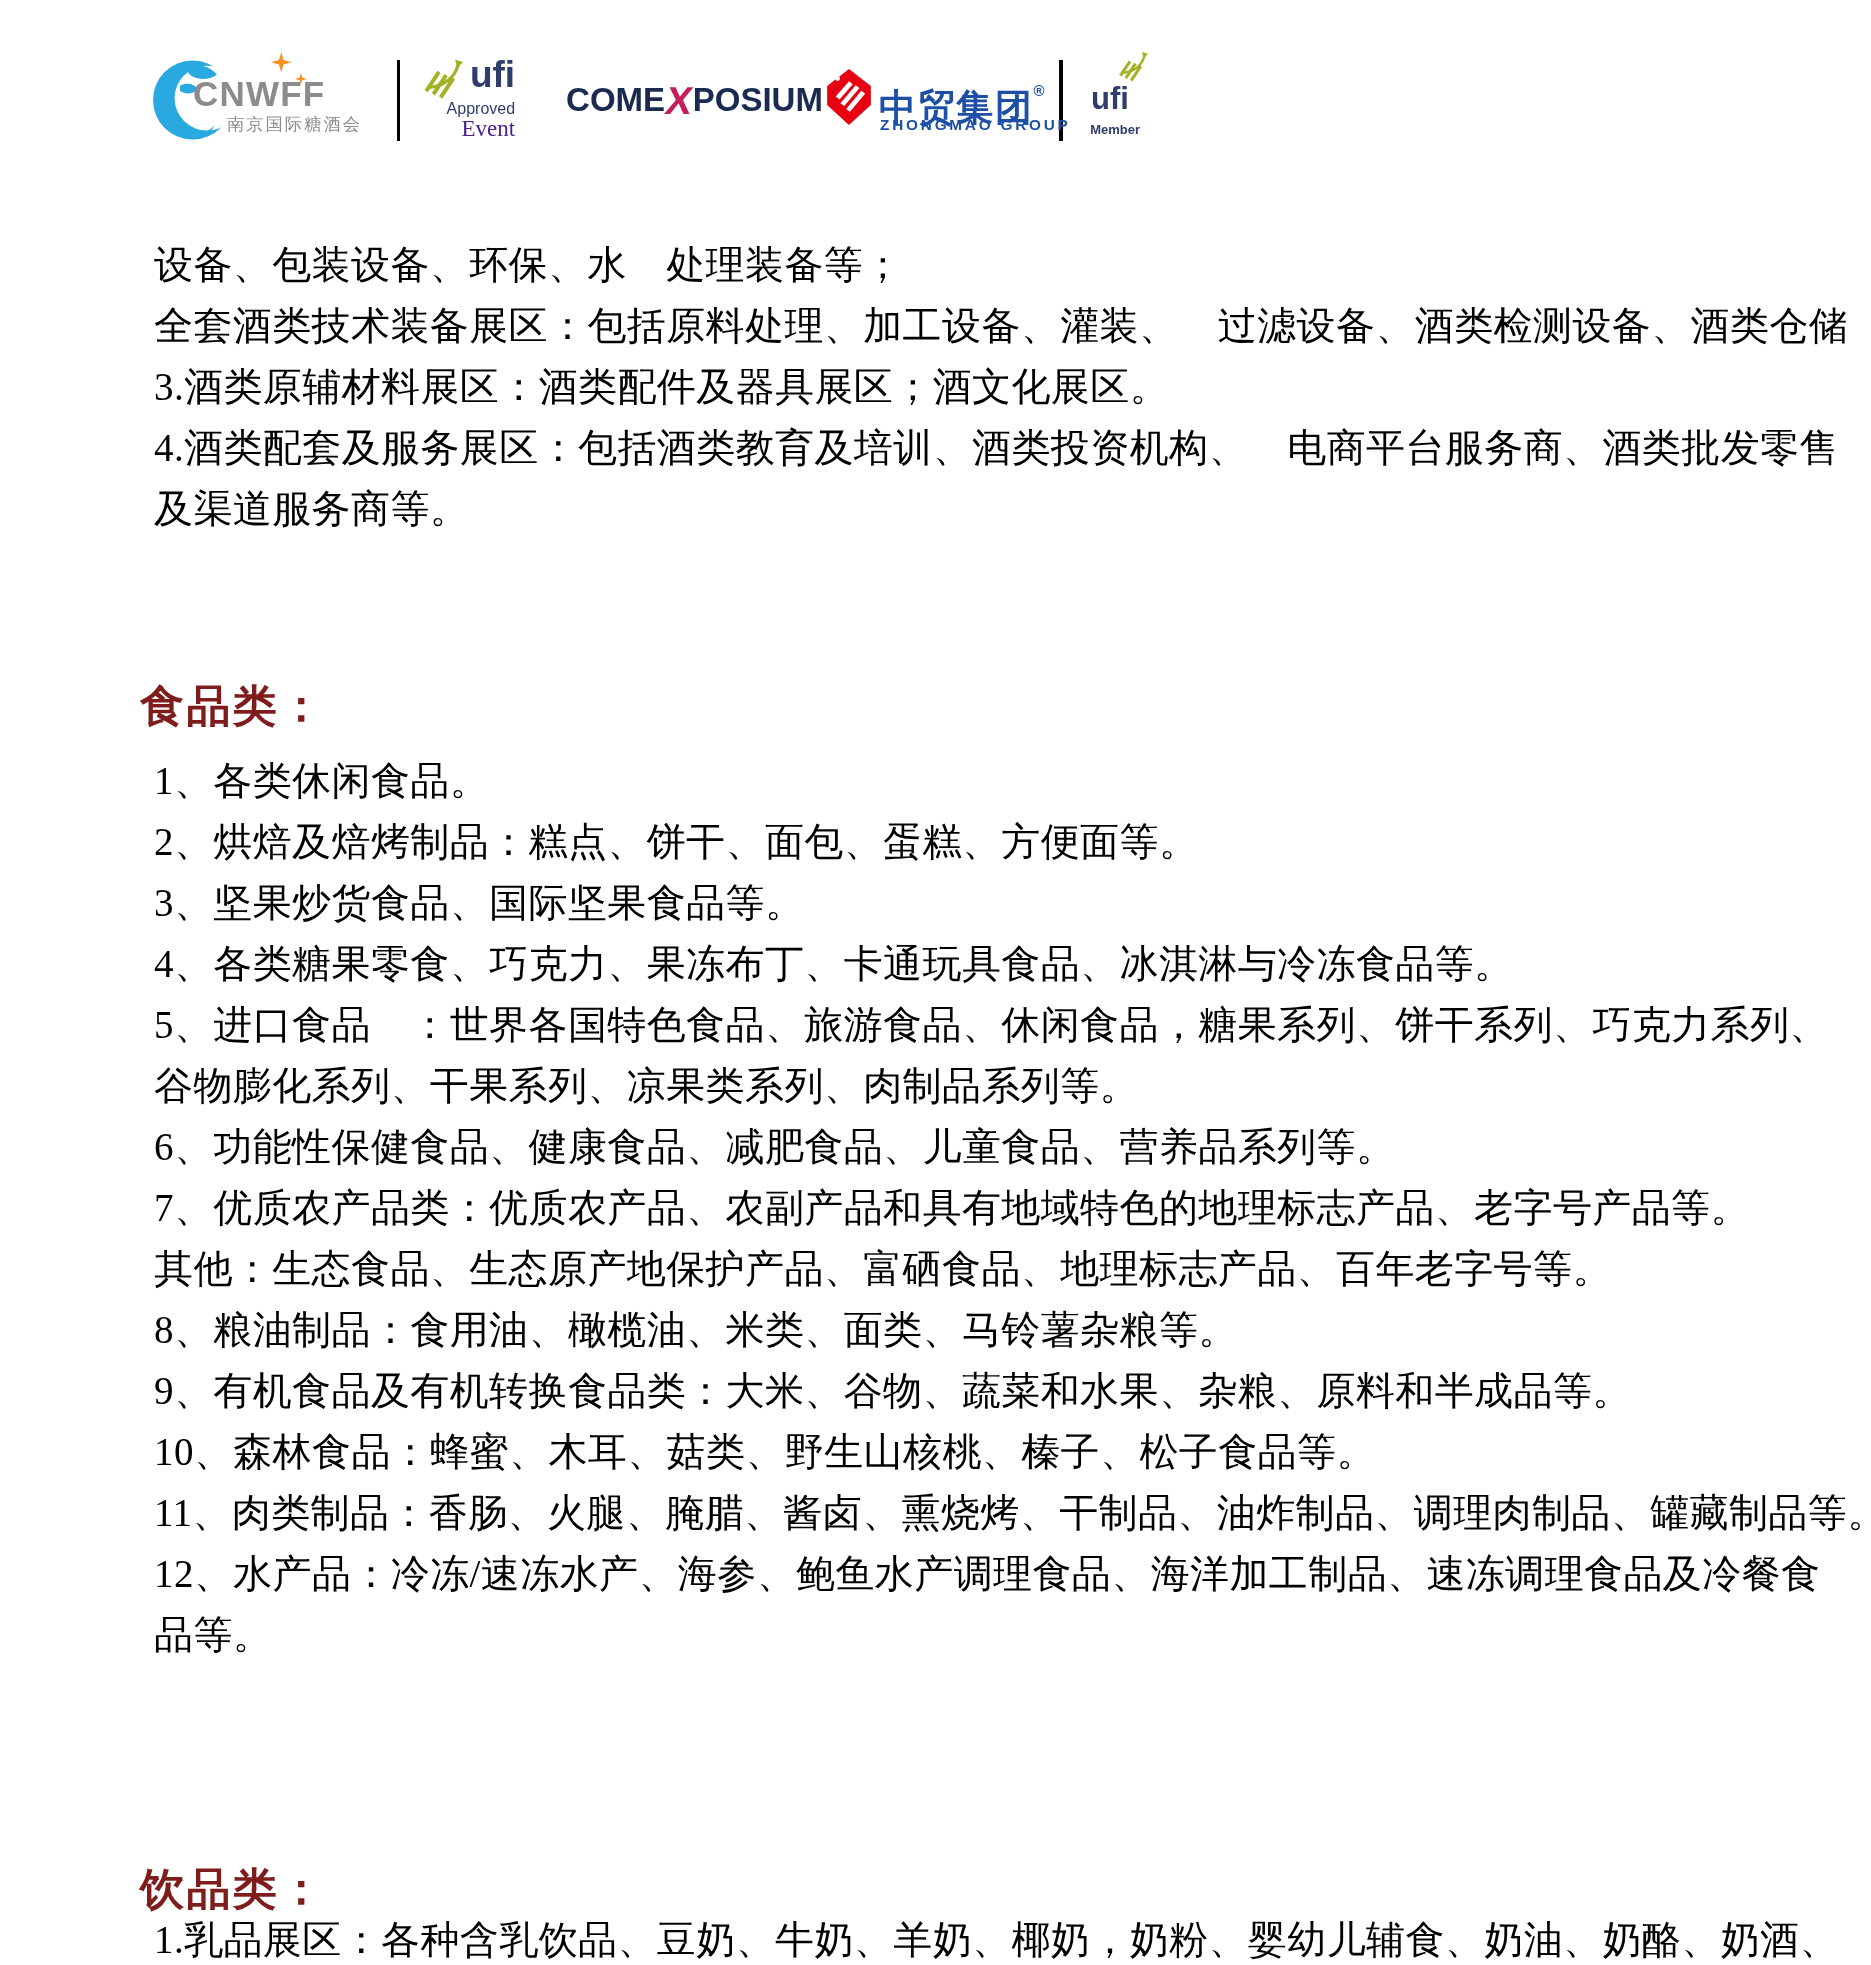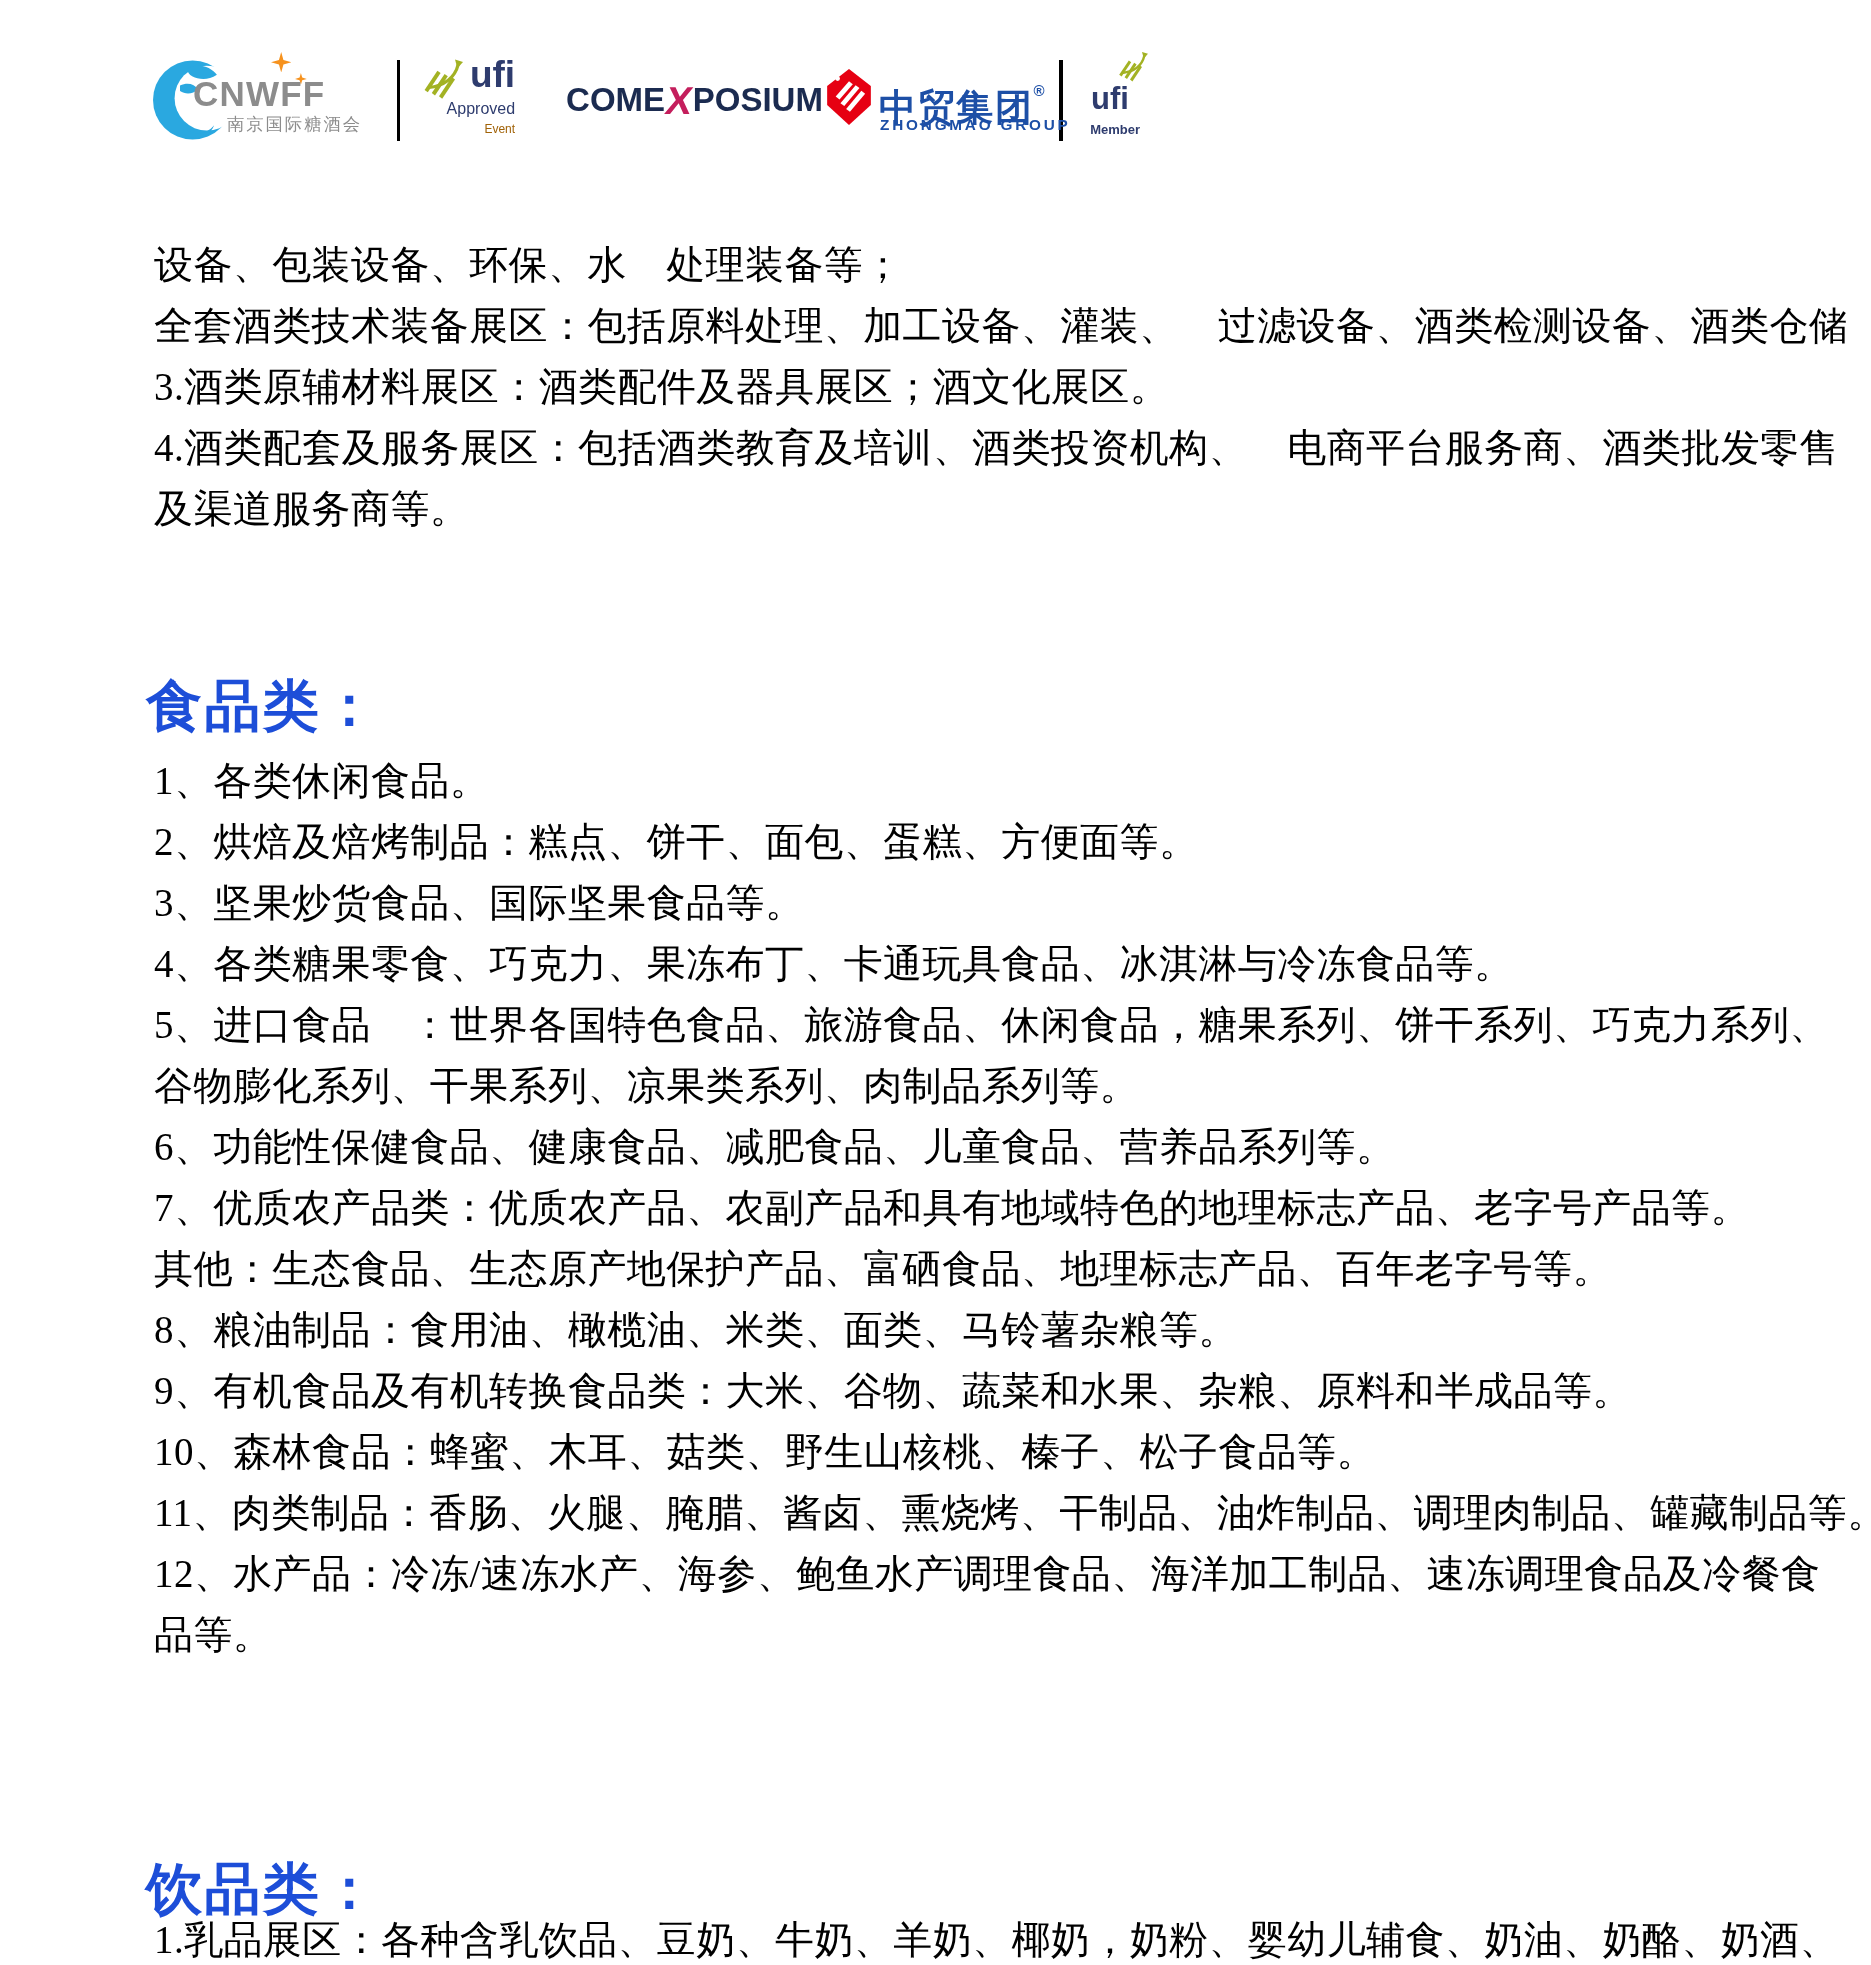--- a/index.html
+++ b/index.html
@@ -39,22 +39,22 @@
   
   .ufi-approved{position:relative;width:92px;height:96px;flex:0 0 auto;}
   .ufi-leaf-a{position:absolute;left:0;top:7px;width:44px;height:41px;}
   .ufi-word-a{
     position:absolute;right:0;top:3.9px;
     font-family:"Liberation Sans","DejaVu Sans",sans-serif;
     font-weight:bold;font-size:37px;line-height:37px;color:#2E3C6E;
   }
   .ufi-sub1{position:absolute;right:0;top:48px;font-family:"Liberation Sans","DejaVu Sans",sans-serif;
     font-size:16px;line-height:18px;color:#2E3C6E;}
-  .ufi-sub2{position:absolute;right:0;top:68px;font-family:Liberation Sans, sans-serif;
-    font-size:12px;line-height:18px;color:#a16207;}
+  .ufi-sub2{position:absolute;right:0;top:68px;font-family:Liberation Serif, serif;
+    font-size:23px;line-height:18px;color:#4c1d95;}
 
   .ufi-member{position:relative;width:65px;height:96px;flex:0 0 auto;}
   .ufi-leaf-m{position:absolute;right:2.4px;top:0;width:33px;height:30px;}
   .ufi-word-m{
     position:absolute;left:2.4px;top:31px;
     font-family:"Liberation Sans","DejaVu Sans",sans-serif;
     font-weight:bold;font-size:31px;line-height:31px;color:#2E3C6E;
   }
   .ufi-sub-m{position:absolute;left:1.6px;top:70px;font-family:"Liberation Sans","DejaVu Sans",sans-serif;
     font-weight:bold;font-size:13px;line-height:15.7px;color:#2E3C6E;}
@@ -82,23 +82,23 @@
   .zm-en{
     position:absolute;left:55px;top:65px;
     font-family:"Liberation Sans","DejaVu Sans",sans-serif;
     font-weight:bold;font-size:15.3px;line-height:16.5px;letter-spacing:2.8px;color:#1D4FA6;white-space:nowrap;
   }
 
   
   .textblock{position:absolute;left:154px;width:1596px;}
   .line{height:61px;line-height:61px;font-size:39px;letter-spacing:0.4px;white-space:nowrap;}
   .section-heading{
-    position:absolute;left:146px;height:61px;line-height:61px;
-    font-family:"Liberation Sans","DejaVu Sans",sans-serif;
-    font-weight:bold;font-size:56px;letter-spacing:2.4px;color:#1d4ed8;white-space:nowrap;
+    position:absolute;left:140px;height:61px;line-height:61px;
+    font-family:"Liberation Sans","DejaVu Sans",sans-serif;
+    font-weight:bold;font-size:44px;letter-spacing:2.4px;color:#7f1d1d;white-space:nowrap;
   }
   #intro{top:234px;}
   #food-heading{top:675px;}
   #food-list{top:750px;}
   #bev-heading{top:1834px;margin-top:24px;}
   #bev-list{top:1909px;}
 </style>
 </head>
 <body>
 

